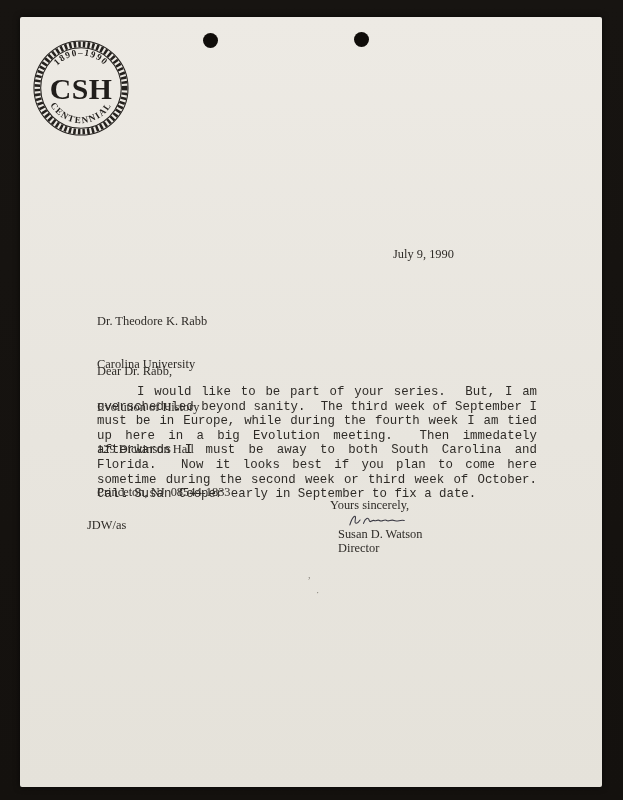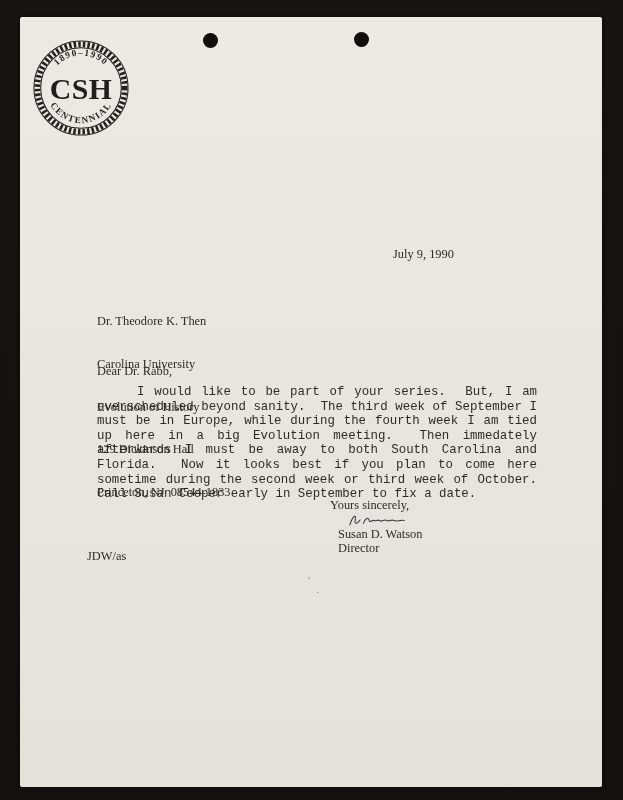--- a/index.html
+++ b/index.html
@@ -100,21 +100,21 @@
     position: absolute;
     left: 325px;
     top: 494px;
     width: 68px;
     height: 20px;
   }
   .signature svg { width: 100%; height: 100%; }
   .signature path { fill: none; stroke: #3b3a44; stroke-width: 1.1; stroke-linecap: round; }
   .sig-name { position: absolute; left: 318px; top: 510px; }
   .sig-title { position: absolute; left: 318px; top: 524px; }
-  .initials { position: absolute; left: 67px; top: 532px; }
+  .initials { position: absolute; left: 67px; top: 501px; }
   .speck {
     position: absolute;
     color: #6b675f;
     font-size: 10px;
     opacity: 0.8;
   }
   .speck-1 { left: 288px; top: 552px; }
   .speck-2 { left: 296px; top: 570px; }
 </style>
 </head>
@@ -140,21 +140,21 @@
         <text class="arc-text">
           <textPath href="#arcBottom" startOffset="50%" text-anchor="middle">CENTENNIAL</textPath>
         </text>
       </svg>
     </div>
 
 
     <div class="typed date">July 9, 1990</div>
 
     <div class="typed recipient">
-      <div>Dr. Theodore K. Then</div>
+      <div>Dr. Theodore K. Rabb</div>
       <div>Carolina University</div>
       <div>Evolution of History</div>
       <div>129 Dickinson Hall</div>
       <div>Princeton, NJ  08544-1833</div>
     </div>
 
     <div class="typed salutation">Dear Dr. Rabb,</div>
 
     <p class="typed body-para para-1">I would like to be part of your series.  But, I am overscheduled beyond sanity.  The third week of September I must be in Europe, while during the fourth week I am tied up here in a big Evolution meeting.  Then immedately afterwards I must be away to both South Carolina and Florida.  Now it looks best if you plan to come here sometime during the second week or third week of October.  Call Susan Cooper early in September to fix a date.</p>
 

